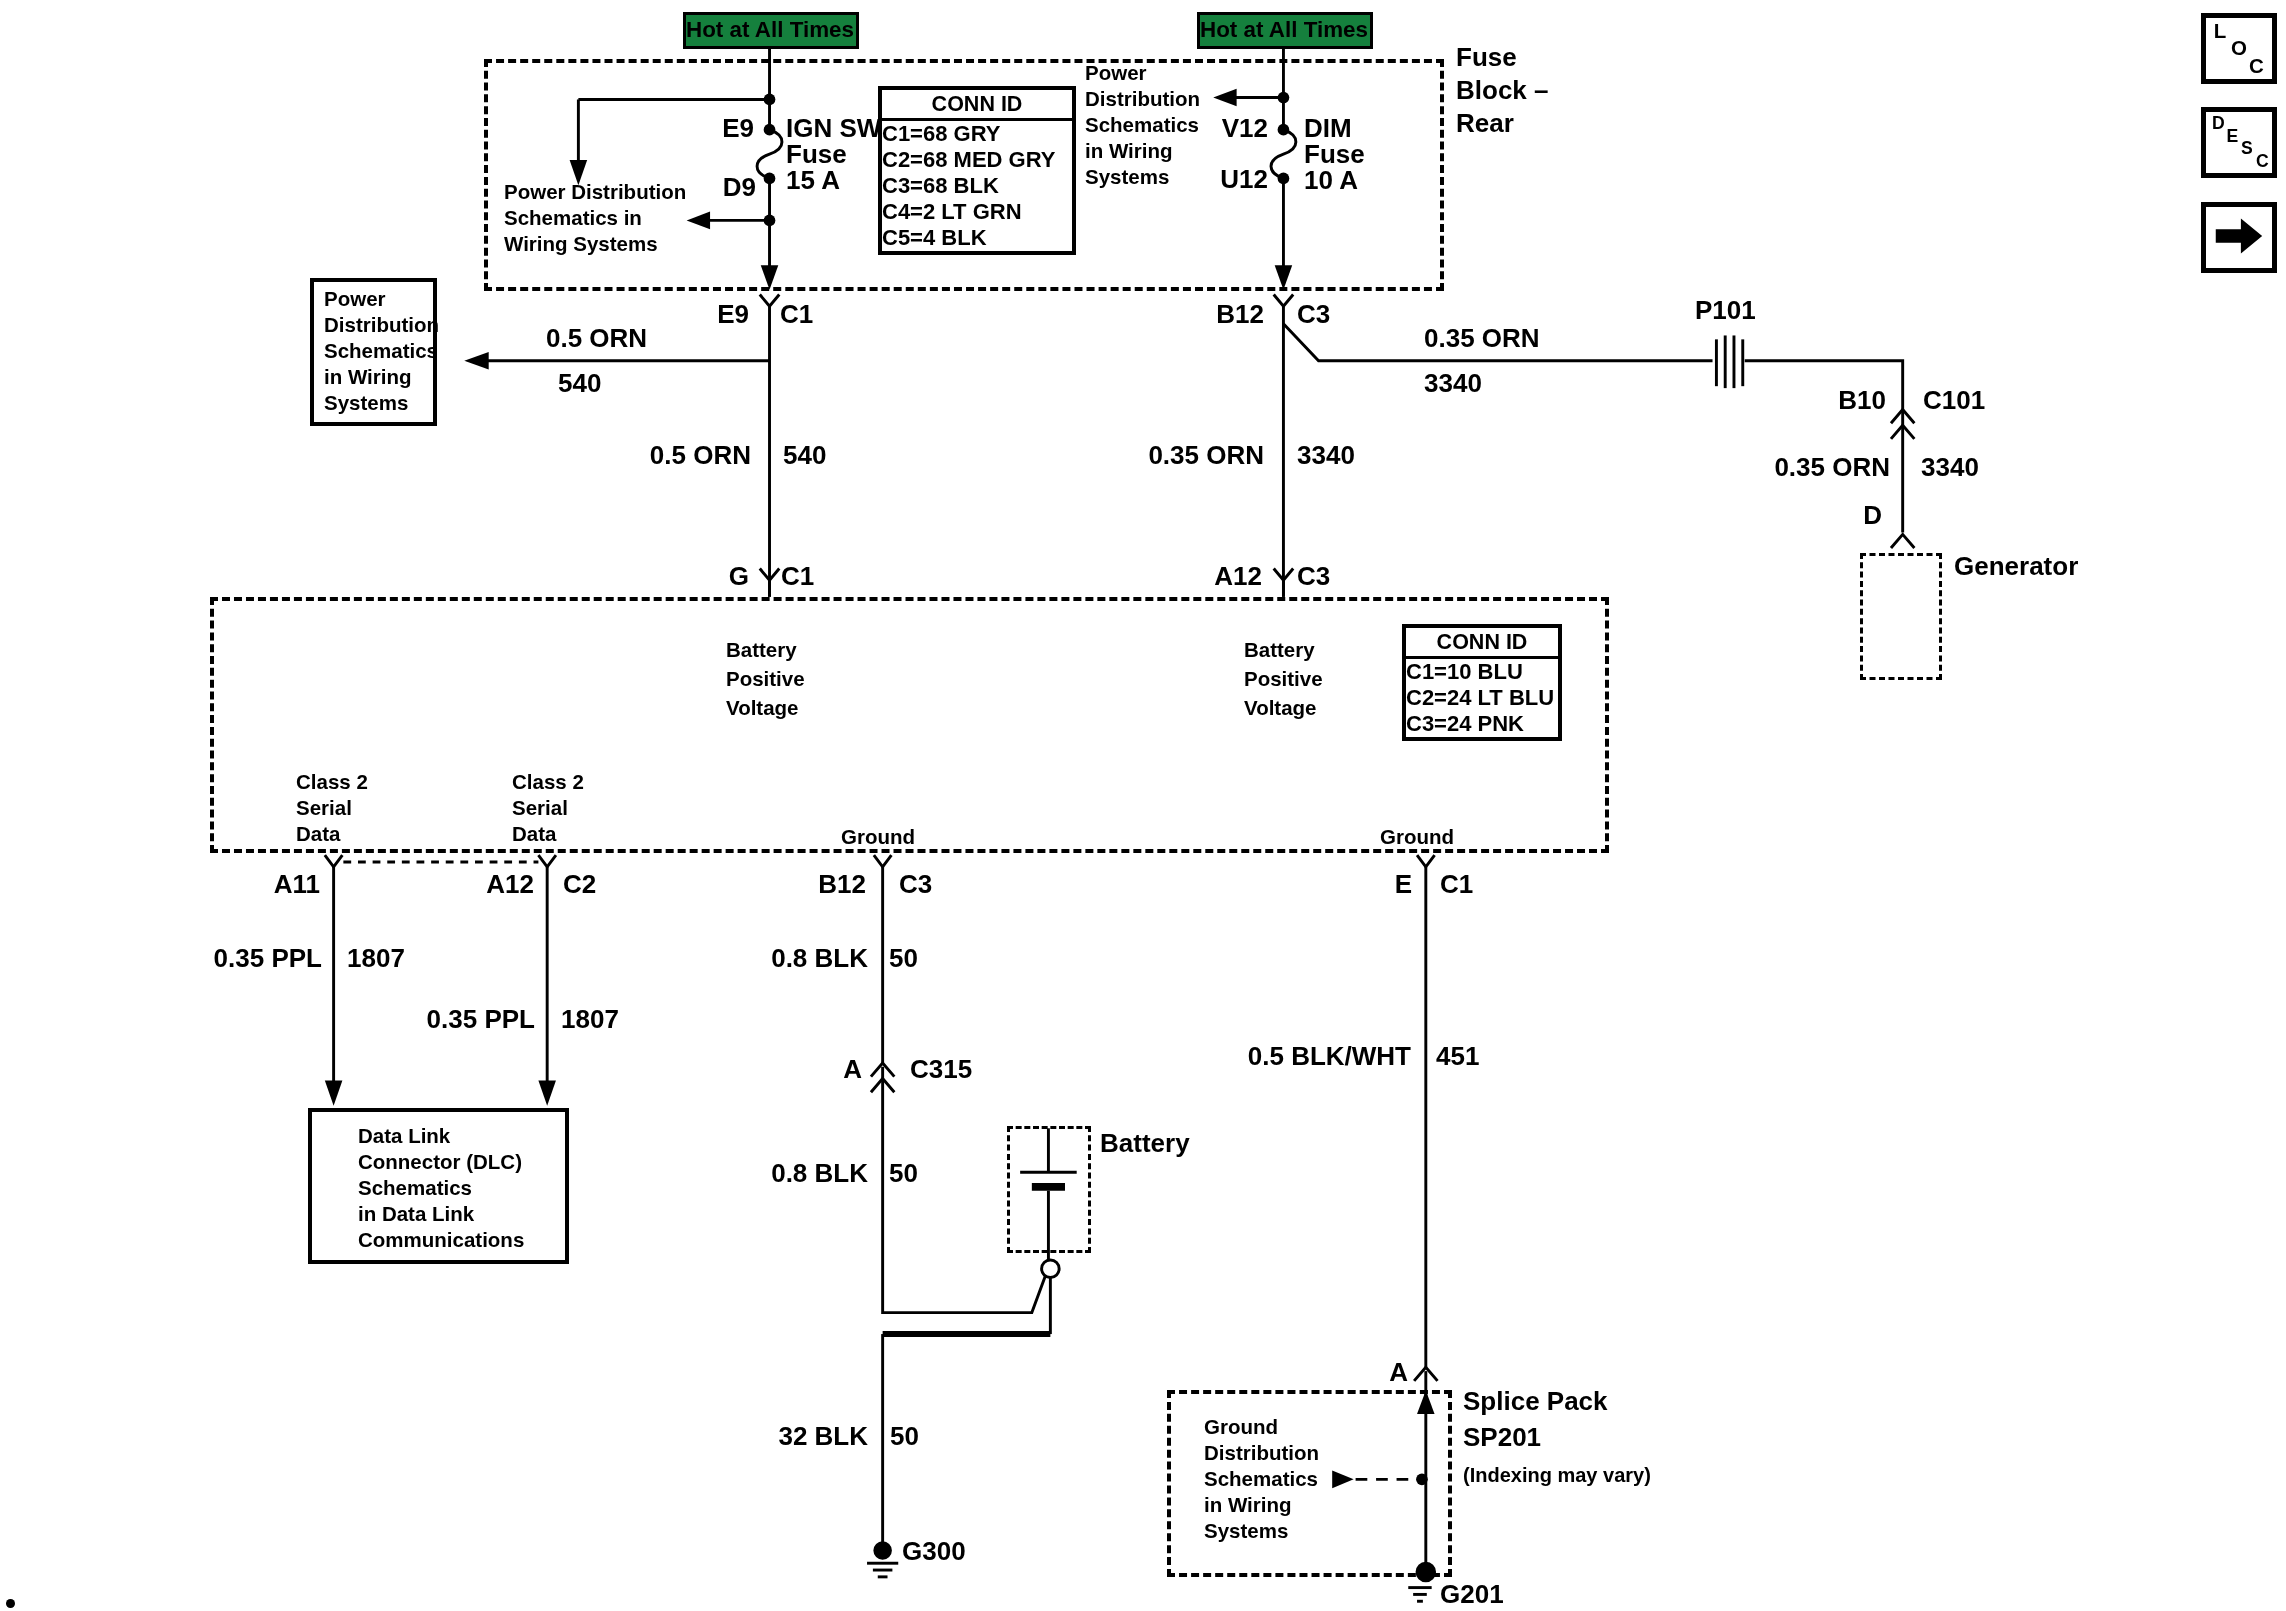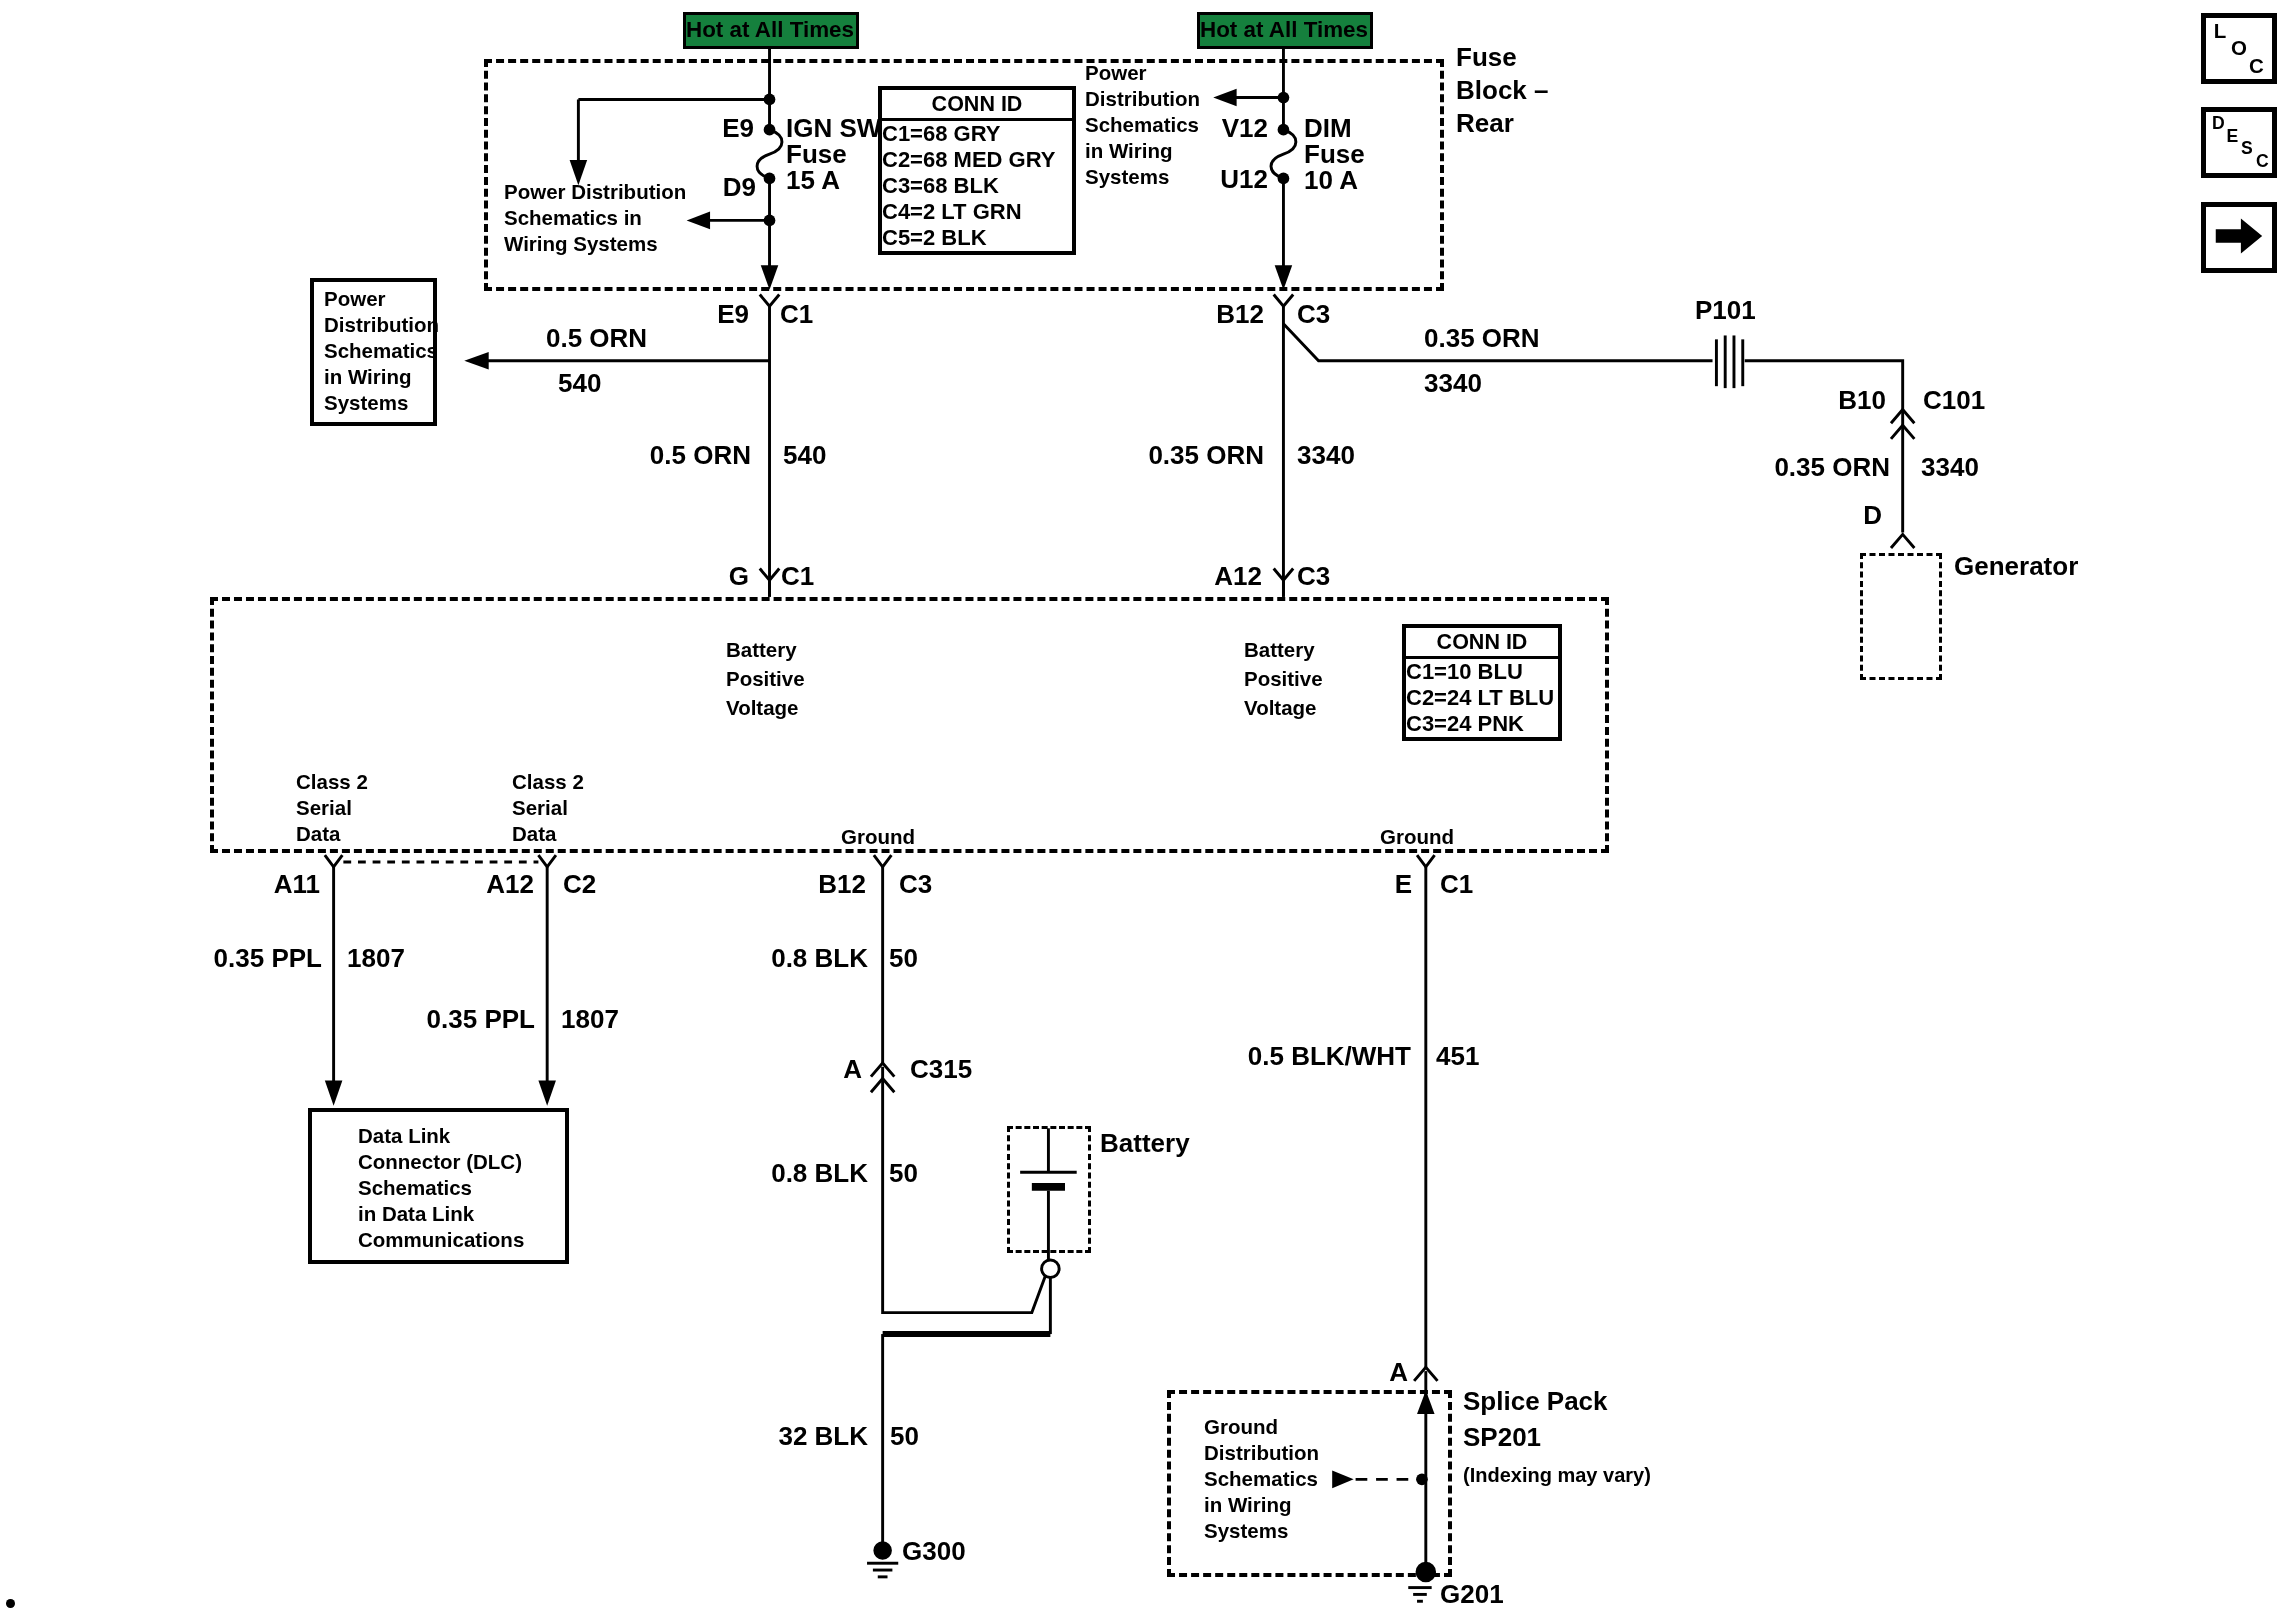--- a/index.html
+++ b/index.html
@@ -165,21 +165,21 @@
     <div style="font-size:26px;line-height:26px;">Fuse</div>
     <div style="font-size:26px;line-height:26px;">10 A</div>
   </div>
 
   <div class="connid" style="left:878px;top:86px;width:198px;">
     <div class="hd">CONN ID</div>
     <div class="rw">C1=68 GRY</div>
     <div class="rw">C2=68 MED GRY</div>
     <div class="rw">C3=68 BLK</div>
     <div class="rw">C4=2 LT GRN</div>
-    <div class="rw">C5=2 BLK</div>
+    <div class="rw">C5=4 BLK</div>
   </div>
 
   <div class="blk" style="left:504px;top:179px;">
     <div>Power Distribution</div>
     <div>Schematics in</div>
     <div>Wiring Systems</div>
   </div>
   <div class="blk" style="left:1085px;top:60px;">
     <div>Power</div>
     <div>Distribution</div>

